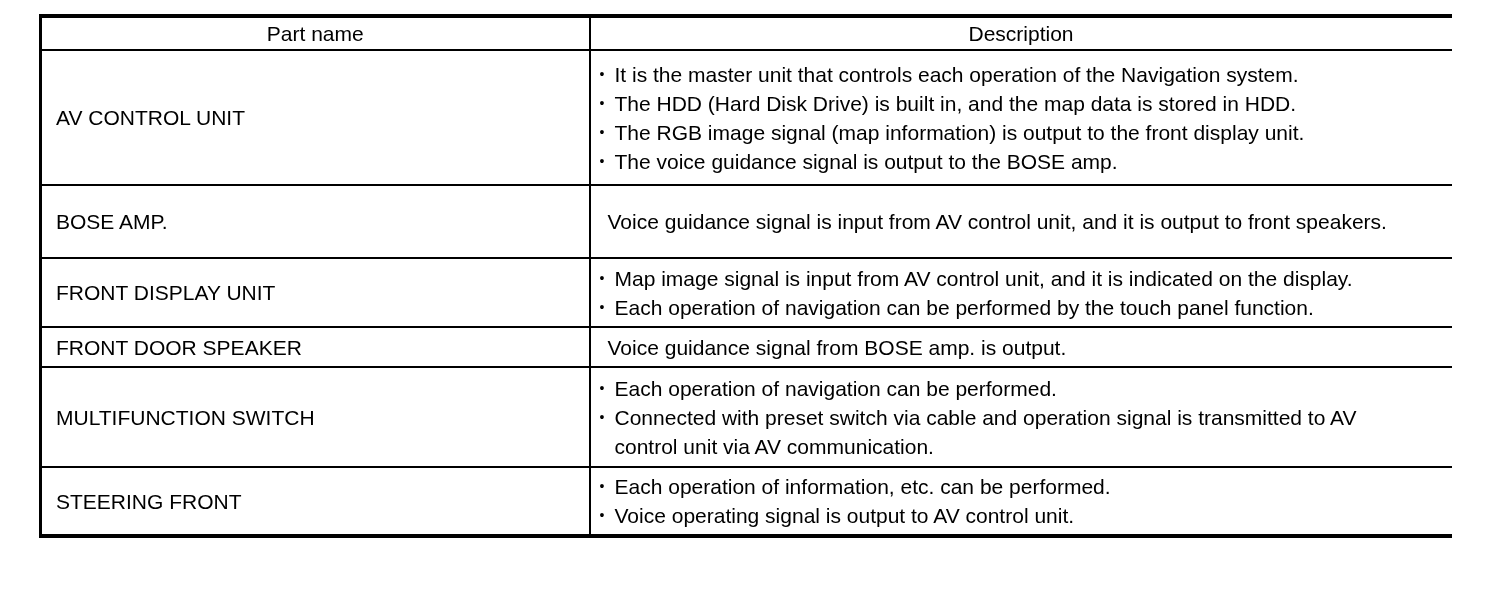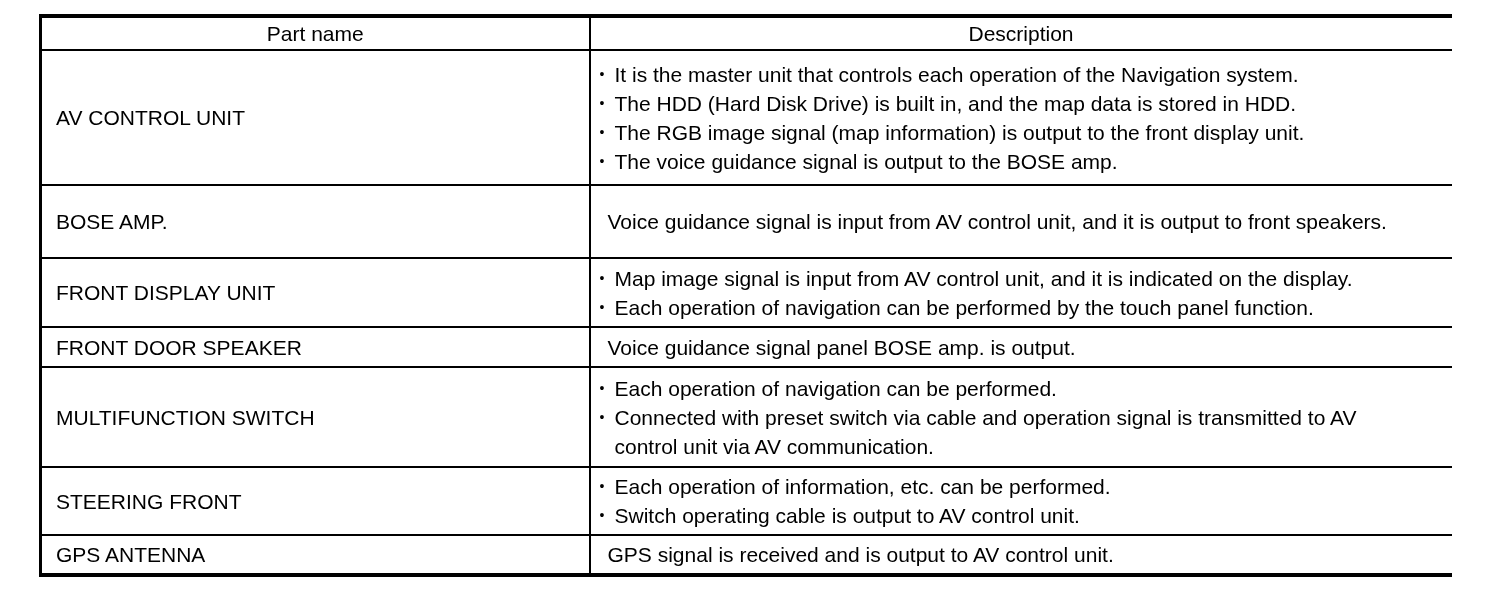--- a/index.html
+++ b/index.html
@@ -111,38 +111,32 @@
         <tr>
           <td class="part-cell">FRONT DISPLAY UNIT</td>
           <td class="desc-cell">
             <div class="bullet"><span class="marker">•</span><span>Map image signal is input from AV control unit, and it is indicated on the display.</span></div>
             <div class="bullet"><span class="marker">•</span><span>Each operation of navigation can be performed by the touch panel function.</span></div>
           </td>
         </tr>
         <tr>
           <td class="part-cell">FRONT DOOR SPEAKER</td>
           <td class="desc-cell">
-            <div class="plain"><span>Voice guidance signal panel BOSE amp. is output.</span></div>
+            <div class="plain"><span>Voice guidance signal from BOSE amp. is output.</span></div>
           </td>
         </tr>
         <tr>
           <td class="part-cell">MULTIFUNCTION SWITCH</td>
           <td class="desc-cell">
             <div class="bullet"><span class="marker">•</span><span>Each operation of navigation can be performed.</span></div>
             <div class="bullet"><span class="marker">•</span><span>Connected with preset switch via cable and operation signal is transmitted to AV control unit via AV communication.</span></div>
           </td>
         </tr>
         <tr>
           <td class="part-cell">STEERING FRONT</td>
           <td class="desc-cell">
             <div class="bullet"><span class="marker">•</span><span>Each operation of information, etc. can be performed.</span></div>
-            <div class="bullet"><span class="marker">•</span><span>Switch operating cable is output to AV control unit.</span></div>
-          </td>
-        </tr>
-        <tr>
-          <td class="part-cell">GPS ANTENNA</td>
-          <td class="desc-cell">
-            <div class="plain"><span>GPS signal is received and is output to AV control unit.</span></div>
+            <div class="bullet"><span class="marker">•</span><span>Voice operating signal is output to AV control unit.</span></div>
           </td>
         </tr>
       </tbody>
   </table>
 </div>
 
 </body></html>

